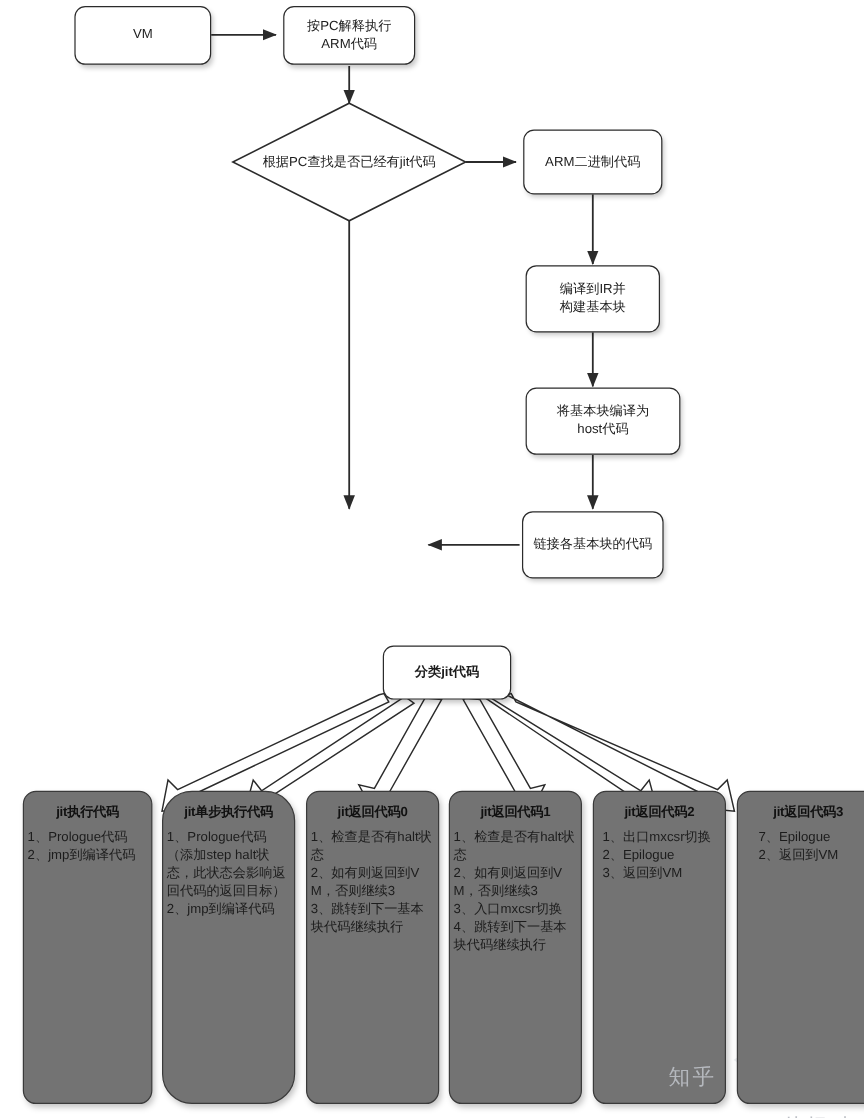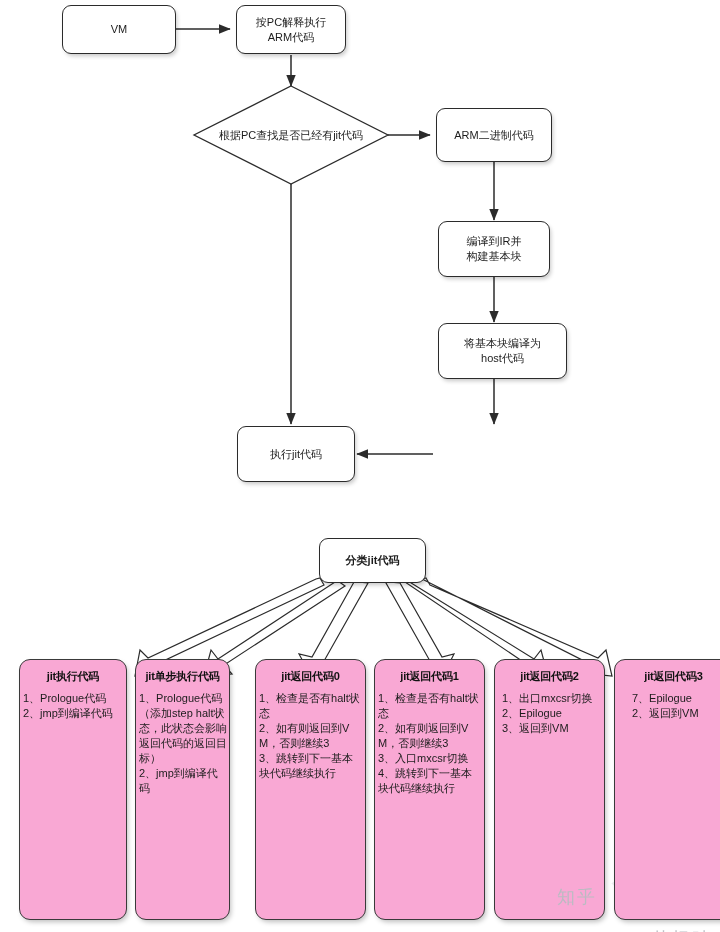--- a/index.html
+++ b/index.html
@@ -44,21 +44,21 @@
     text-align:center;
     font-size:11px;
     color:#1c1c1c;
     z-index:4;
   }
 
   
   .card{
     position:absolute;
     box-sizing:border-box;
-    background:#f9a8d4;
+    background:#737373;
     border:1px solid #3a3a3a;
     border-radius:11px;
     box-shadow:2px 3px 5px -1px rgba(0,0,0,0.25);
     overflow:hidden;
     z-index:3;
   }
   .card .card-title{
     display:block;
     text-align:center;
     font-size:11px;
@@ -176,38 +176,38 @@
   <div class="node" style="left:422px;top:221px;width:112px;height:56px;">
     <span class="lbl">编译到IR并
 构建基本块</span>
   </div>
 
   <div class="node" style="left:422px;top:323px;width:129px;height:56px;">
     <span class="lbl">将基本块编译为
 host代码</span>
   </div>
 
-
-  <div class="node" style="left:221px;top:426px;width:118px;height:56px;">
-    <span class="lbl">执行jit代码</span>
-  </div>
+  <div class="node" style="left:419px;top:426px;width:118px;height:56px;">
+    <span class="lbl">链接各基本块的代码</span>
+  </div>
+
 
   <div class="node" style="left:303px;top:538px;width:107px;height:45px;font-weight:bold;">
     <span class="lbl">分类jit代码</span>
   </div>
 
   <div class="card" style="left:3px;top:659px;width:108px;height:261px;">
     <span class="card-title">jit执行代码</span>
     <div class="card-body">
       <span class="li">1、Prologue代码</span>
       <span class="li">2、jmp到编译代码</span>
     </div>
   </div>
 
-  <div class="card" style="left:119px;top:659px;width:95px;height:261px;">
+  <div class="card" style="left:119px;top:659px;width:111px;height:261px;border-radius:25px;">
     <span class="card-title">jit单步执行代码</span>
     <div class="card-body">
       <span class="li">1、Prologue代码</span>
       <span class="li">（添加step halt状态，此状态会影响返回代码的返回目标）</span>
       <span class="li">2、jmp到编译代码</span>
     </div>
   </div>
 
   <div class="card" style="left:239px;top:659px;width:111px;height:261px;">
     <span class="card-title">jit返回代码0</span>

